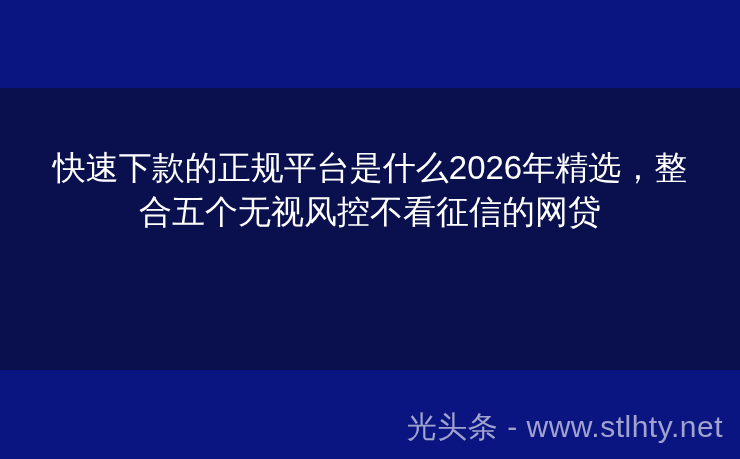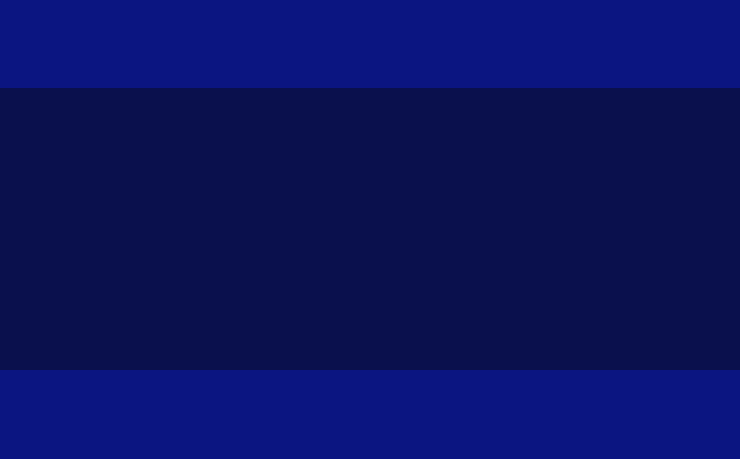--- a/index.html
+++ b/index.html
@@ -69,15 +69,17 @@
 <body>
 
 <div id="canvas">
 
   <div class="band" id="band-top"></div>
 
   <div class="band" id="band-middle"></div>
 
   <div class="band" id="band-bottom"></div>
 
+  <div id="headline">快速下款的正规平台是什么2026年精选，整合五个无视风控不看征信的网贷</div>
 
+  <div id="watermark">光头条 - www.stlhty.net</div>
 
 </div>
 
 </body></html>

